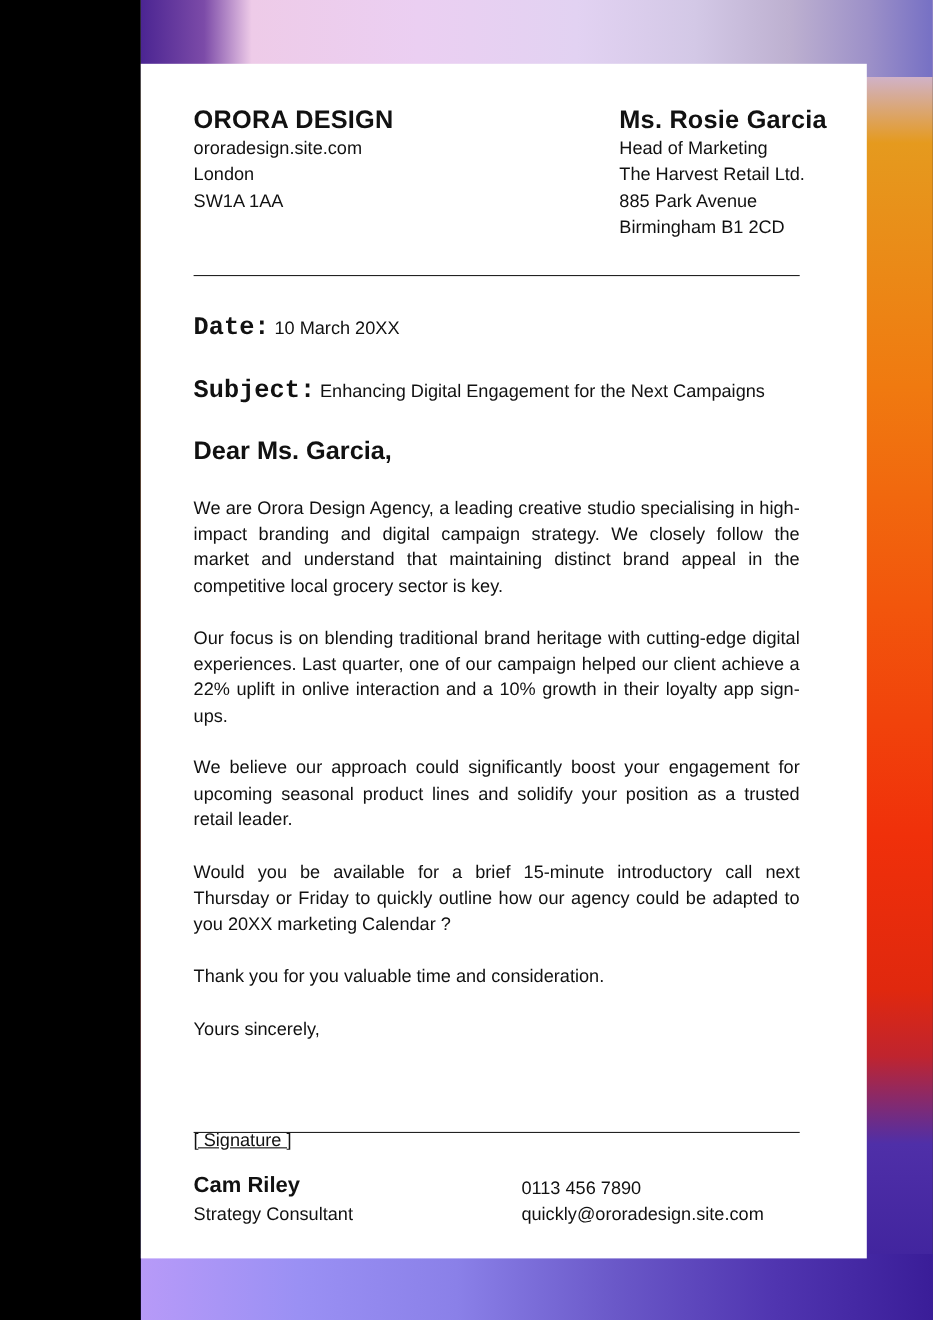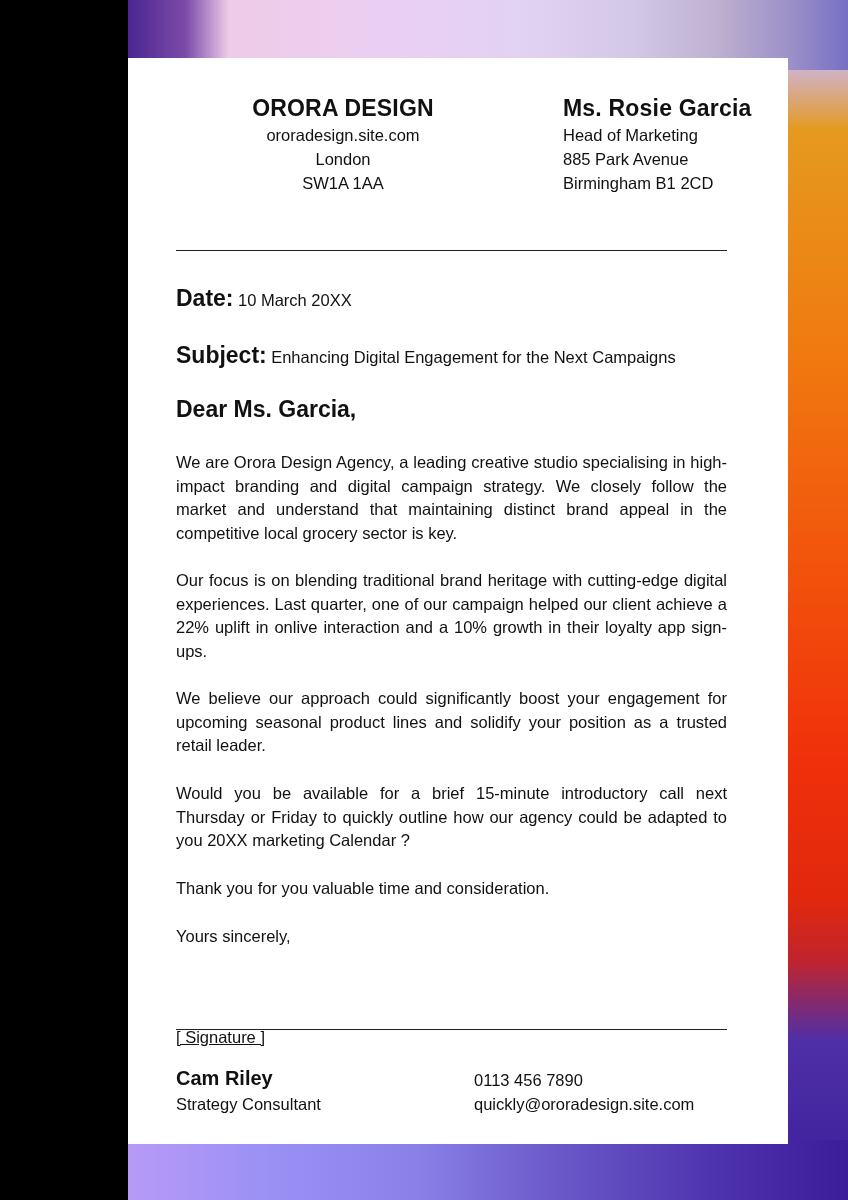--- a/index.html
+++ b/index.html
@@ -6,27 +6,27 @@
   body { width:848px; height:1200px; position:relative; overflow:hidden; background:#000; font-family:"Liberation Sans", sans-serif; color:#111; }
   .left-strip { position:absolute; left:0; top:0; width:128px; height:1200px; background:#000; }
   .bg { position:absolute; left:128px; top:0; width:720px; height:1200px; overflow:hidden;
         background: linear-gradient(180deg, #d9c8ee 0px, #cdb6e4 60px, #e59a1e 130px, #f07a10 350px, #f2560c 550px, #f0300a 760px, #e0280e 900px, #c0242e 960px, #4f2fa8 1040px, #3a1f99 1200px); }
   .bg-top { position:absolute; left:0; top:0; width:720px; height:70px;
         background: linear-gradient(90deg, #4b2592 0%, #7c4ba8 8%, #eecbe8 14%, #ebcff2 35%, #e2d2f2 55%, #d3c8e6 70%, #bdb0d0 82%, #9c90c8 92%, #7670c4 100%); }
   .bg-bottom { position:absolute; left:0; top:1140px; width:720px; height:60px;
         background: linear-gradient(90deg, #b79af8 0%, #9a90f4 20%, #8a80e8 40%, #6a58c8 60%, #5035b0 80%, #3a1d98 100%); }
   .card { position:absolute; left:128px; top:58px; width:660px; height:1086px; background:#fff; }
   .content { position:absolute; left:48px; top:0; width:551px; }
-  .hdr-left { position:absolute; left:17px; top:35px; width:300px;text-align:center; }
+  .hdr-left { position:absolute; left:0; top:35px; width:300px; }
   .hdr-right { position:absolute; left:358px; top:35px; width:200px;margin-left:29px; }
   .h-name { font-weight:bold; font-size:23px; line-height:30px; letter-spacing:0.2px; }
   .line { font-size:16.5px; line-height:24px; }
   .rule { position:absolute; left:0; width:551px; height:0; border-top:1.5px solid #222; }
   .label-row { position:absolute; left:0; white-space:nowrap; }
-  .label-bold { font-weight:bold; font-size:23px; }
+  .label-bold { font-weight:bold; font-size:23px;font-family:Liberation Mono, monospace; }
   .label-val { font-size:16.5px; }
   .greeting { position:absolute; left:0; top:338px; font-weight:bold; font-size:23px; }
   .para { position:absolute; left:0; width:551px; font-size:16.5px; line-height:23.7px; text-align:justify; }
   .sig-name { position:absolute; left:0; top:1005px; font-weight:bold; font-size:20px; line-height:30px; }
   .sig-title { position:absolute; left:0; top:1034px; font-size:16.5px; line-height:24px; }
   .sig-phone { position:absolute; left:298px; top:1010px; font-size:16.5px; line-height:24px; }
   .sig-email { position:absolute; left:298px; top:1034px; font-size:16.5px; line-height:24px; }
 </style>
 </head>
 <body>
@@ -43,20 +43,21 @@
     <div class="hdr-left">
       <div class="h-name">ORORA DESIGN</div>
       <div class="line">ororadesign.site.com</div>
       <div class="line">London</div>
       <div class="line">SW1A 1AA</div>
     </div>
 
     <div class="hdr-right">
       <div class="h-name">Ms. Rosie Garcia</div>
       <div class="line">Head of Marketing</div>
+      <div class="line">The Harvest Retail Ltd.</div>
       <div class="line">885 Park Avenue</div>
       <div class="line">Birmingham B1 2CD</div>
     </div>
 
     <div class="rule" style="top:192px;"></div>
 
     <div class="label-row" style="top:227px;">
       <span class="label-bold">Date:</span>
       <span class="label-val">10 March 20XX</span>
     </div>

